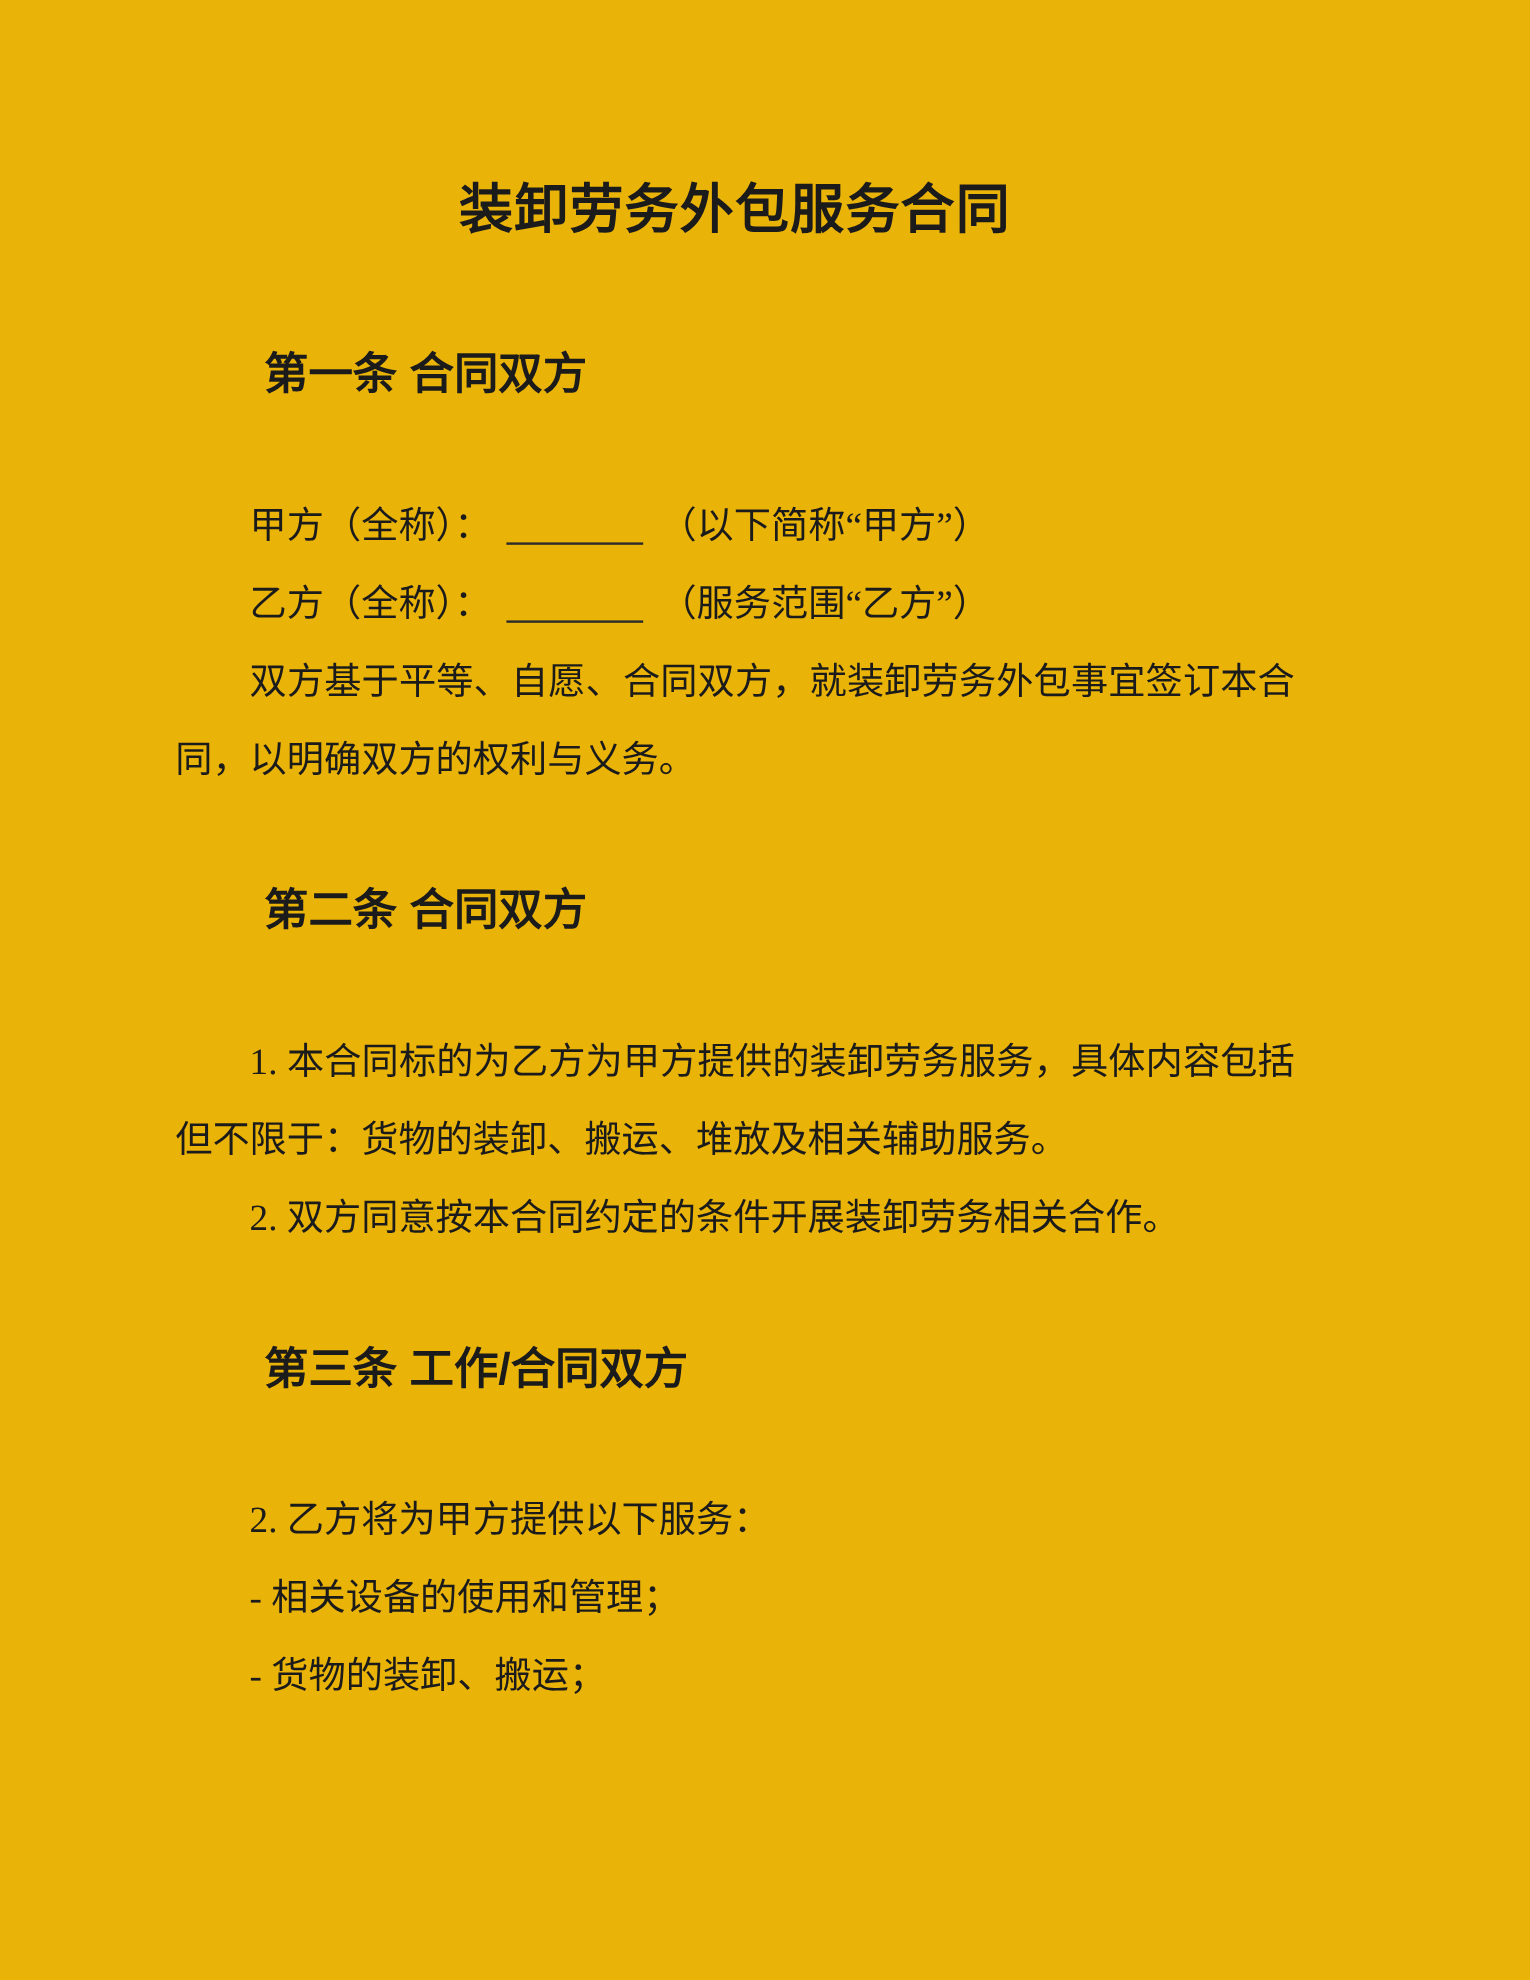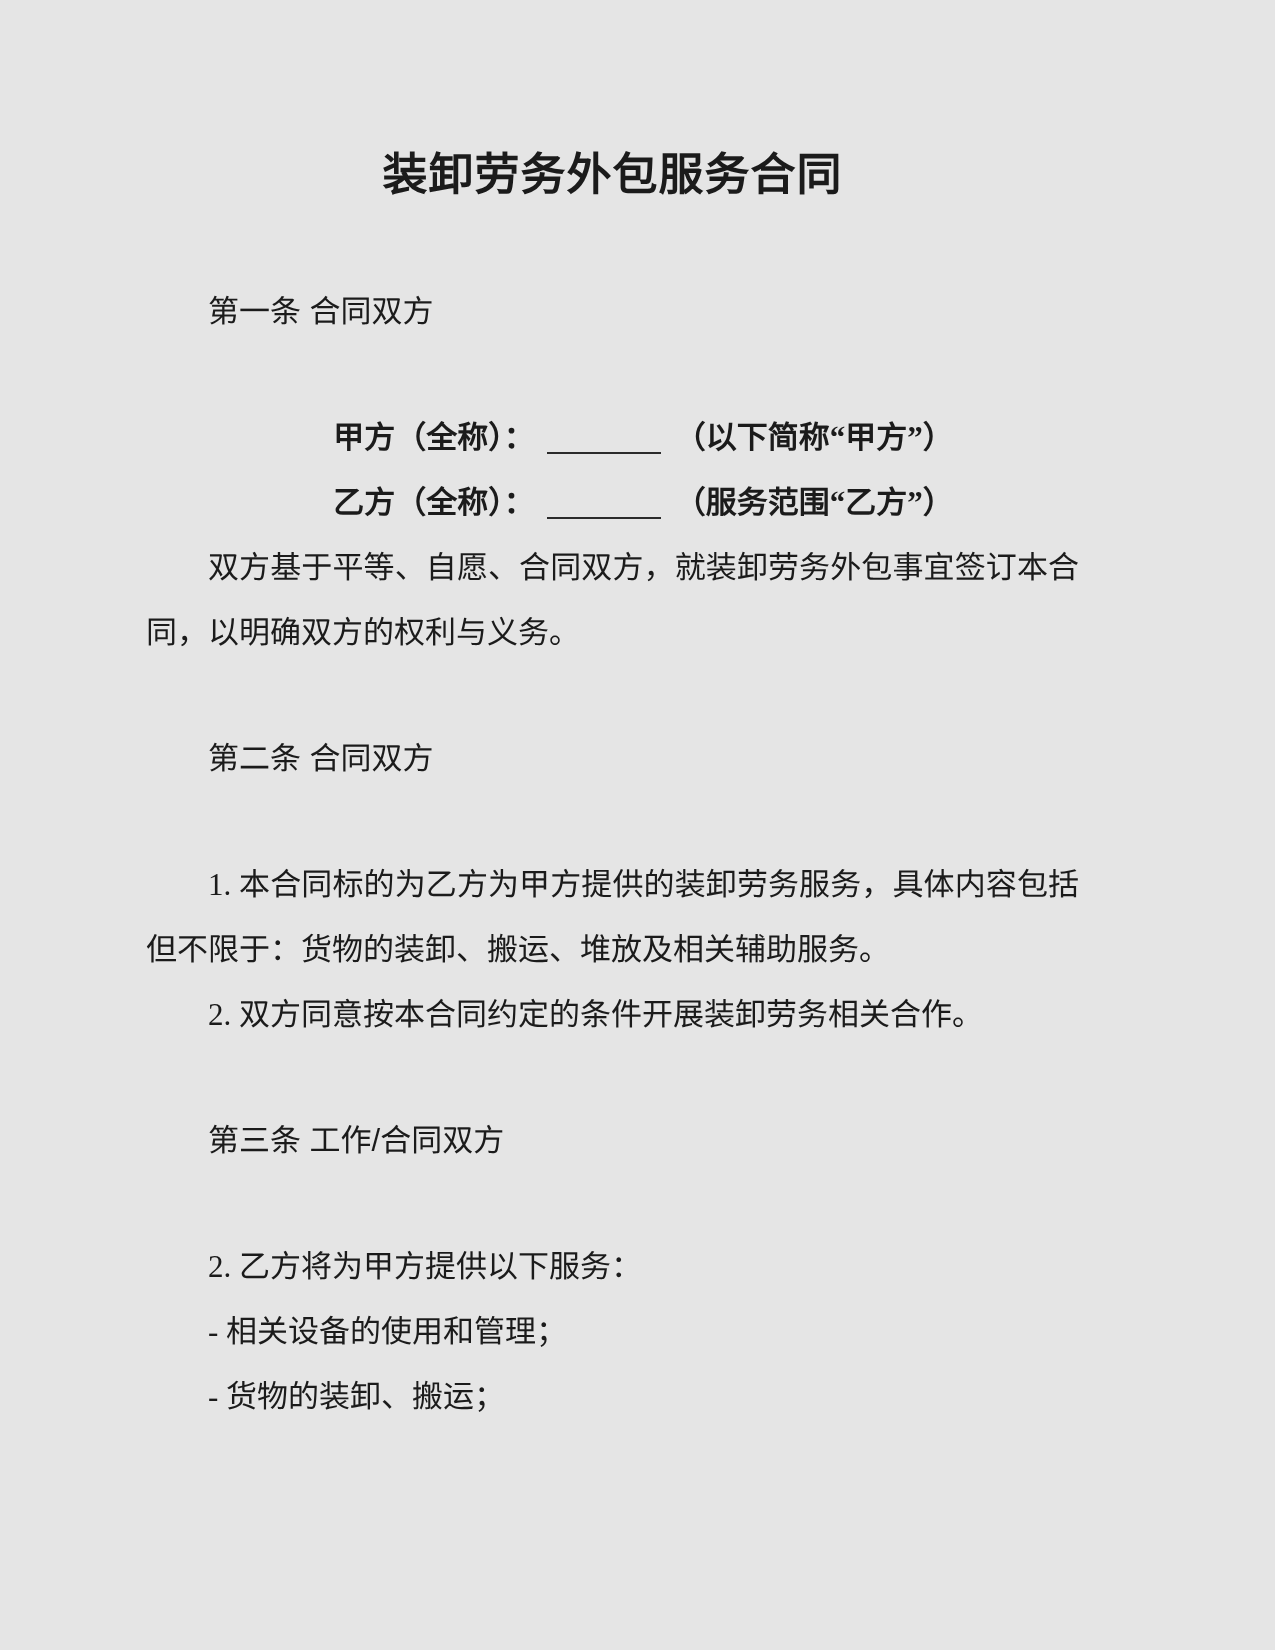--- a/index.html
+++ b/index.html
@@ -5,52 +5,52 @@
   html, body {
     margin: 0;
     padding: 0;
     background: #ffffff;
   }
   .page {
     position: relative;
     width: 1275px;
     height: 1650px;
     box-sizing: border-box;
-    background: #e5e5e5;
+    background: #eab308;
     color: #1b1b1b;
     padding: 142px 196px 0 146px;
     overflow: hidden;
     font-family: "Liberation Serif", "DejaVu Serif", serif;
     font-size: 31px;
     line-height: 65px;
   }
   .title {
     font-family: "Liberation Sans", "DejaVu Sans", sans-serif;
     font-weight: bold;
     font-size: 45px;
     line-height: 65px;
     letter-spacing: 1px;
     text-align: center;
     margin: 0 0 72px 0;
   }
   .heading {
     font-family: "Liberation Sans", "DejaVu Sans", sans-serif;
-    font-weight: normal;
-    font-size: 31px;
+    font-weight: bold;
+    font-size: 37px;
     line-height: 65px;
     margin: 61px 0;
     text-indent: 2em;
   }
   section { margin: 0; }
   p {
     margin: 0;
     text-indent: 2em;
     text-align: justify;
   }
-  p.party-line { text-align: center; font-weight: bold; }
+  p.party-line { text-align: left; }
   .blank {
     display: inline-block;
     width: 114px;
     height: 30px;
     border-bottom: 2px solid #2b2b2b;
     vertical-align: -6px;
     margin: 0 14px 0 12px;
   }
 </style>
 </head>

